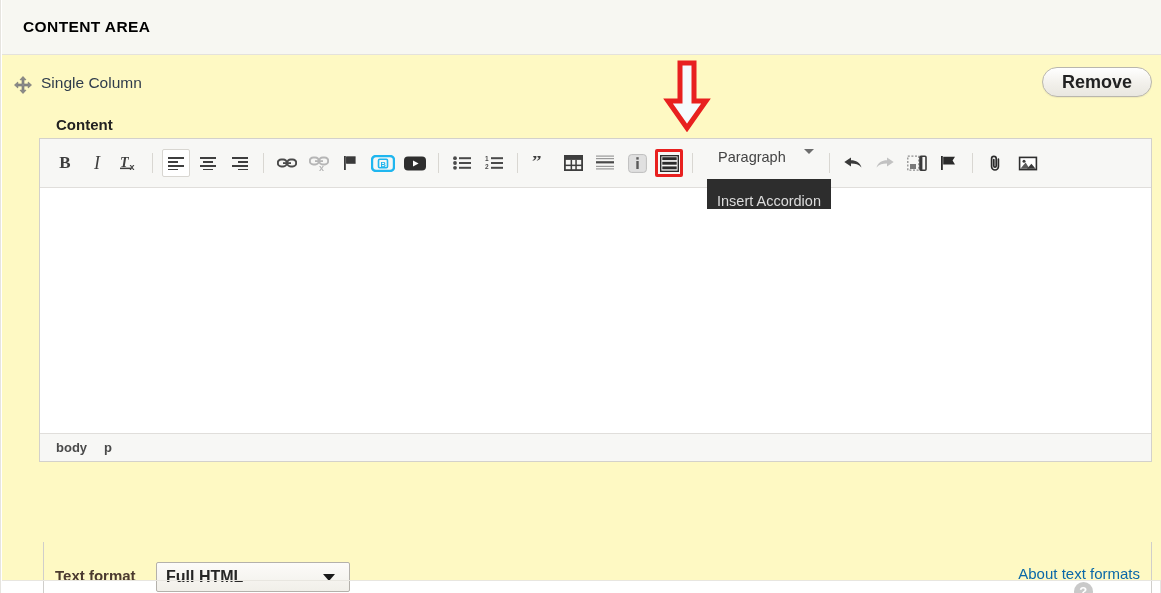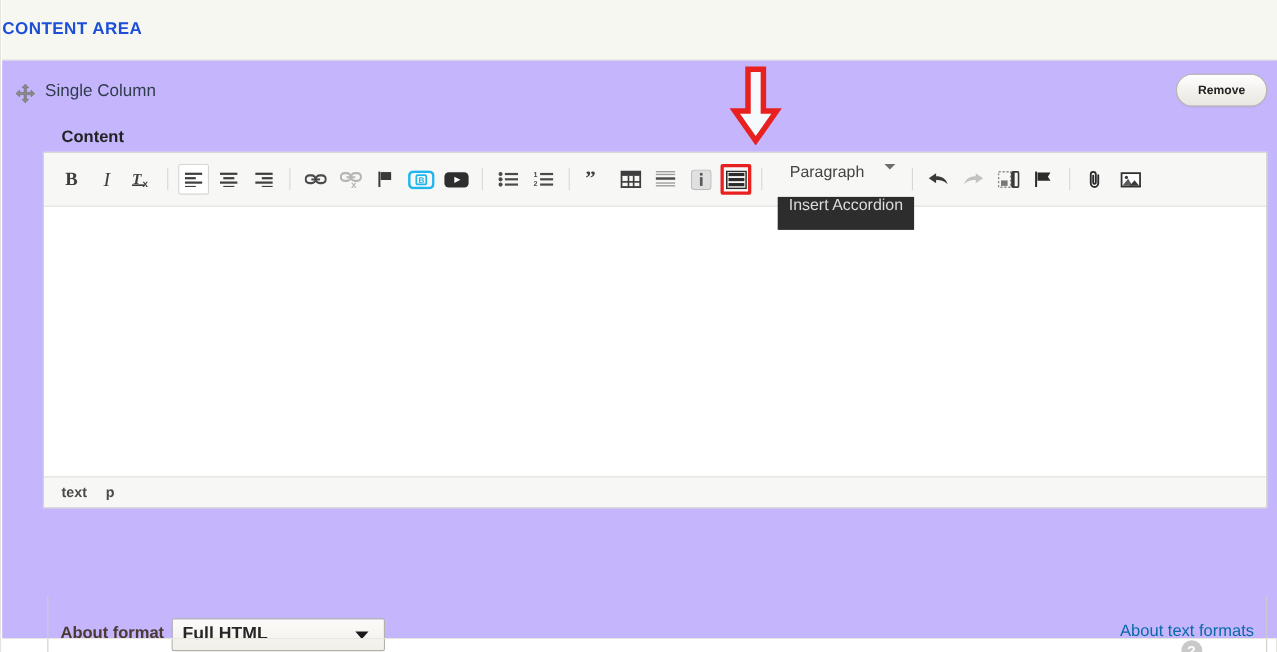--- a/index.html
+++ b/index.html
@@ -33,34 +33,35 @@
     left: 1px; top: 0;
     width: 1159px;
     height: 55px;
     box-sizing: border-box;
     background: #f7f7f2;
     border-bottom: 1px solid #e4e2dc;
     display: flex;
     align-items: center;
   }
   .panel-header-title {
+    margin-left: 21px;
     font-size: 15.5px;
     font-weight: bold;
     letter-spacing: 0.4px;
-    color: #1d4ed8;
+    color: #000000;
     font-family: "Liberation Sans", sans-serif;
   }
 
   
   .panel-body {
     position: absolute;
     left: 1px; top: 55px;
     width: 1159px;
     height: 525px;
-    background: #c4b5fd;
+    background: #fef9c3;
     box-sizing: border-box;
   }
   .panel-bottom-rule {
     position: absolute;
     left: 1px; top: 580px;
     width: 1159px;
     height: 1px;
     background: #e8e6e0;
   }
 
@@ -86,21 +87,21 @@
   }
   .btn-remove {
     position: absolute;
     right: 9px; top: 0px;
     height: 30px;
     padding: 0 19px;
     border-radius: 16px;
     border: 1px solid #b9b6ad;
     background: linear-gradient(to bottom, #ffffff 0%, #f2f0eb 55%, #e9e7e0 100%);
     color: #222;
-    font-size: 11px;
+    font-size: 18px;
     font-weight: bold;
     font-family: "Liberation Sans", sans-serif;
     cursor: pointer;
     box-shadow: 0 1px 1px rgba(0,0,0,0.06);
   }
 
   
   .field-label {
     position: absolute;
     left: 54px; top: 61px;
@@ -296,21 +297,21 @@
     pointer-events: none;
   }
 
   
   .tooltip {
     position: absolute;
     left: 706px; top: 179px;
     height: 30px;
     background: #2d2d2d;
     display: flex;
-    align-items: flex-start;
+    align-items: flex-end;
     padding: 0 10px;
     box-sizing: border-box;
   }
   .tooltip-text {
     font-size: 14.5px;
     color: #dcdcdc;
     white-space: nowrap;
     font-family: "Liberation Sans", sans-serif;
   }
 </style>
@@ -552,28 +553,28 @@
             <path d="M2.4 13.8 L7.6 7.6 L11.6 13.8 Z" fill="#5a5a5a"></path>
             <path d="M9 13.8 L13.4 8.8 L17.6 13.8 Z" fill="#3a3a3a"></path>
           </svg>
         </div>
 
       </div>
 
       <div class="cke-editable"></div>
 
       <div class="cke-path">
-        <span class="cke-path-item">text</span>
+        <span class="cke-path-item">body</span>
         <span class="cke-path-item">p</span>
       </div>
 
     </div>
 
     <div class="filter-wrap">
-      <span class="filter-label">About format</span>
+      <span class="filter-label">Text format</span>
 
       <div class="filter-select">
         <span class="filter-select-value">Full HTML</span>
         <span class="select-caret"></span>
       </div>
 
       <div class="filter-help">
         <a class="filter-help-link">About text formats</a>
         <span class="help-icon">?</span>
       </div>

